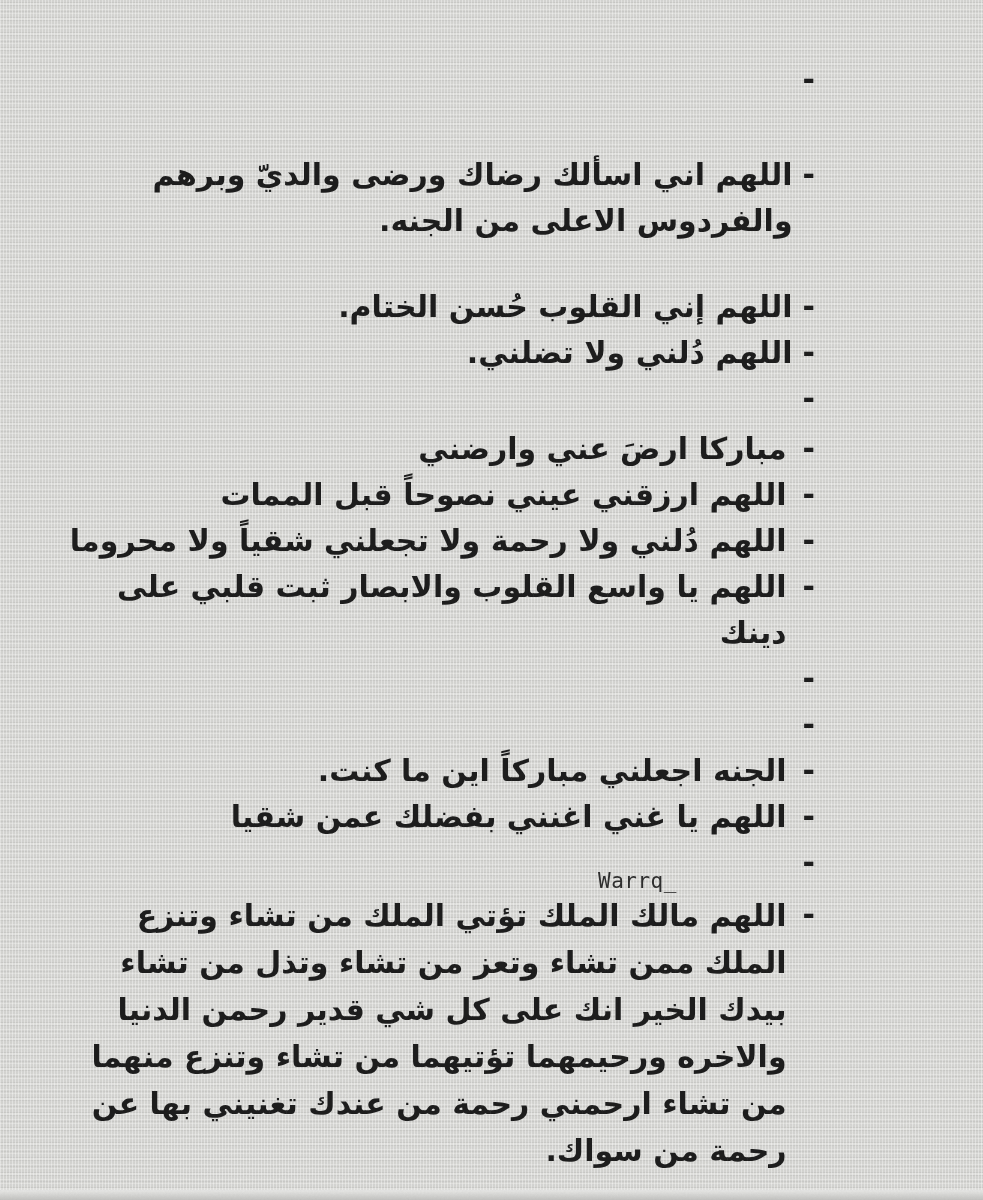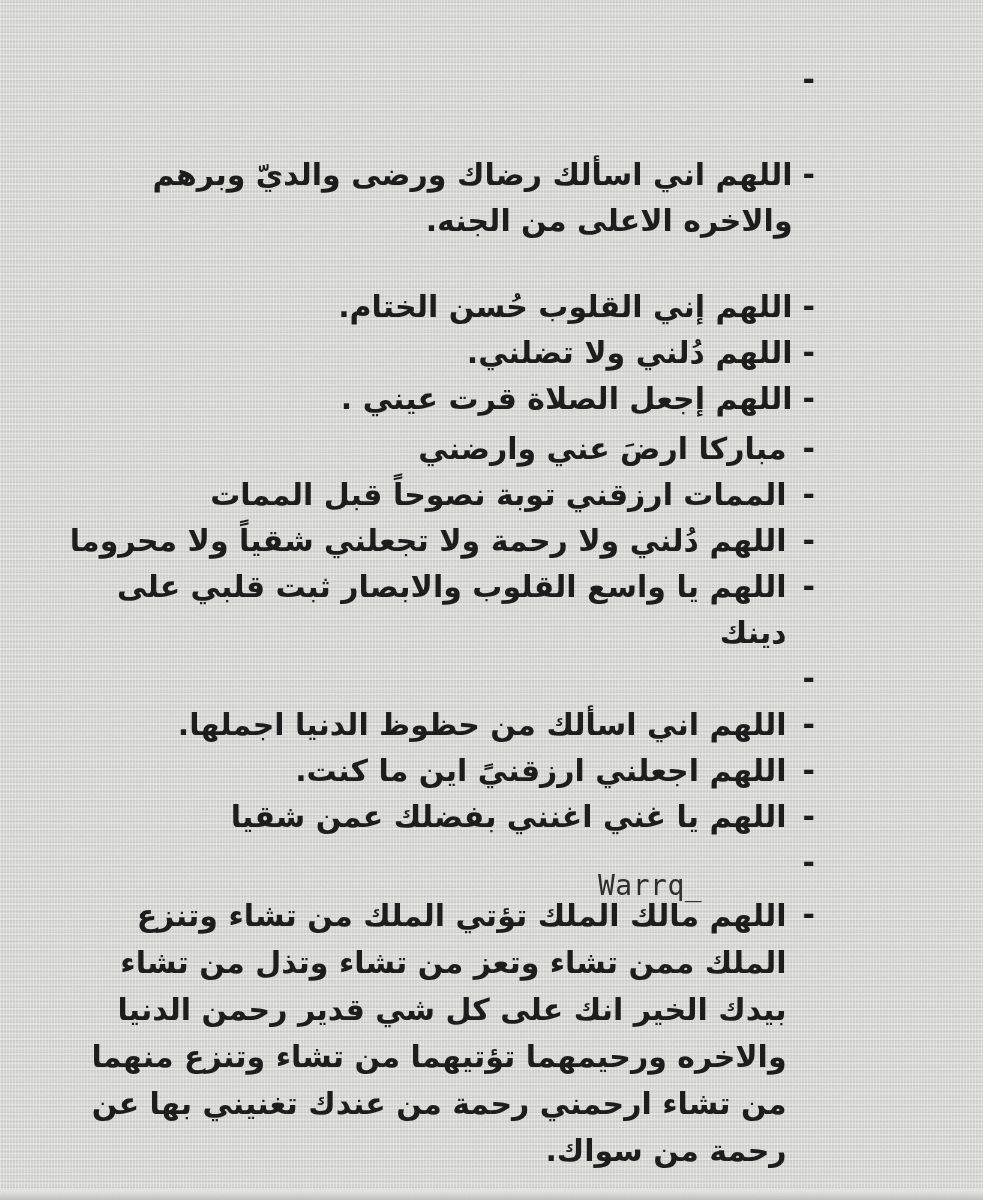--- a/index.html
+++ b/index.html
@@ -32,92 +32,90 @@
   .dash{flex:0 0 auto;}
   .txt{white-space:pre-line;min-height:46px;}
   .mt-49{margin-top:49px;}
   .mt-40{margin-top:40px;}
   .mt-4{margin-top:4px;}
   .mt-6{margin-top:6px;}
   .para .txt{line-height:47px;}
   .watermark{
     position:absolute;left:598px;top:869px;z-index:2;
     font-family:"DejaVu Sans Mono",monospace;
-    font-size:28px;font-weight:400;letter-spacing:.5px;
+    font-size:21px;font-weight:400;letter-spacing:.5px;
     color:#2e2e2e;direction:ltr;
   }
   .bottom-edge{
     position:absolute;left:0;right:0;bottom:0;height:9px;z-index:2;
     background:linear-gradient(#e6e6e4,#c3c3c1);
     border-top:1px solid rgba(255,255,255,.55);
   }
 </style>
 </head>
 <body style="--bg: #dcdcd9; --ink: #1d1d1d;">
 
 <div class="content">
 
   <div class="item inline">
     <span class="dash">-</span>
   </div>
 
   <div class="item inline mt-49">
     <span class="dash">-</span>
     <span class="txt">اللهم اني اسألك رضاك ورضى والديّ وبرهم
-والاخره الاعلى من الجنه.</span>
+والفردوس الاعلى من الجنه.</span>
   </div>
 
   <div class="item inline mt-40">
     <span class="dash">-</span>
     <span class="txt">اللهم إني القلوب حُسن الختام.</span>
   </div>
 
   <div class="item inline">
     <span class="dash">-</span>
     <span class="txt">اللهم دُلني ولا تضلني.</span>
   </div>
 
   <div class="item inline">
     <span class="dash">-</span>
-    <span class="txt">اللهم إجعل الصلاة قرت عيني .</span>
   </div>
 
   <div class="item hang mt-4">
     <span class="dash">-</span>
     <span class="txt">مباركا ارضَ عني وارضني</span>
   </div>
 
   <div class="item hang">
     <span class="dash">-</span>
-    <span class="txt">الممات ارزقني توبة نصوحاً قبل الممات</span>
+    <span class="txt">اللهم ارزقني عيني نصوحاً قبل الممات</span>
   </div>
 
   <div class="item hang">
     <span class="dash">-</span>
     <span class="txt">اللهم دُلني ولا رحمة ولا تجعلني شقياً ولا محروما</span>
   </div>
 
   <div class="item hang">
     <span class="dash">-</span>
     <span class="txt">اللهم يا واسع القلوب والابصار ثبت قلبي على
 دينك</span>
   </div>
 
   <div class="item hang">
     <span class="dash">-</span>
   </div>
 
   <div class="item hang">
     <span class="dash">-</span>
-    <span class="txt">اللهم اني اسألك من حظوظ الدنيا اجملها.</span>
   </div>
 
   <div class="item hang">
     <span class="dash">-</span>
-    <span class="txt">اللهم اجعلني ارزقنيً اين ما كنت.</span>
+    <span class="txt">الجنه اجعلني مباركاً اين ما كنت.</span>
   </div>
 
   <div class="item hang">
     <span class="dash">-</span>
     <span class="txt">اللهم يا غني اغنني بفضلك عمن شقيا</span>
   </div>
 
   <div class="item hang dash-only">
     <span class="dash">-</span>
     <span class="txt"></span>

